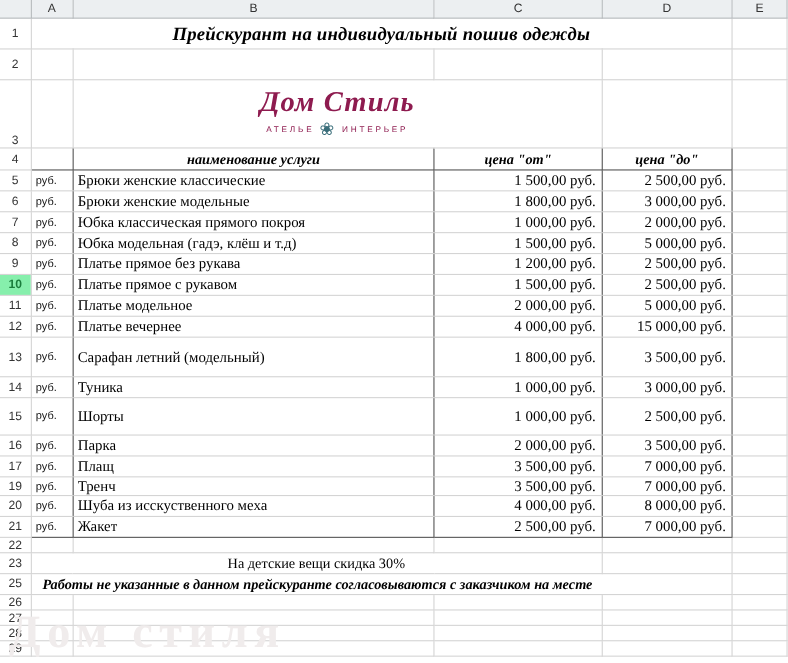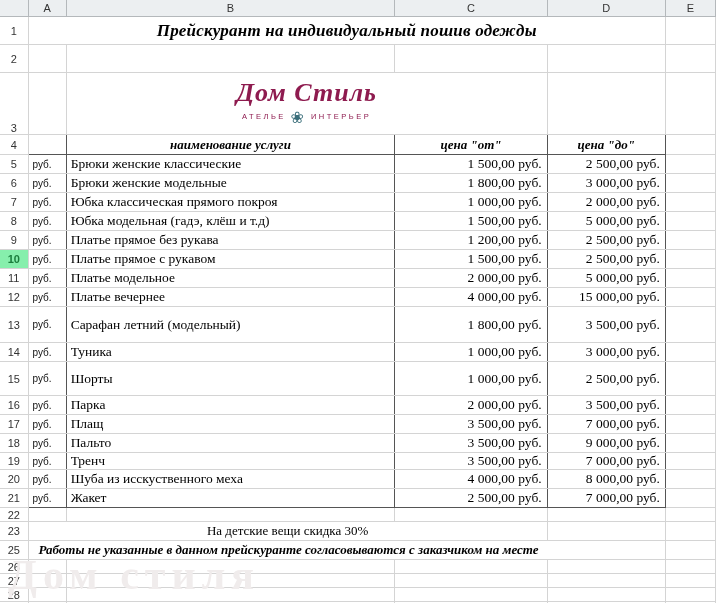--- a/index.html
+++ b/index.html
@@ -436,36 +436,20 @@
             <div class="cellwrap svc-name">Плащ</div>
           </td>
       <td class="thinb">
             <div class="cellwrap price">3 500,00 руб.</div>
           </td>
       <td class="br">
             <div class="cellwrap price">7 000,00 руб.</div>
           </td>
       <td></td>
     </tr>
-    <tr style="height:19px">
-      <td class="rowhead">18</td>
-      <td class="bl thinb">
-            <div class="cellwrap rub">руб.</div>
-          </td>
-      <td class="thinb">
-            <div class="cellwrap svc-name">Пальто</div>
-          </td>
-      <td class="thinb">
-            <div class="cellwrap price">3 500,00 руб.</div>
-          </td>
-      <td class="br">
-            <div class="cellwrap price">9 000,00 руб.</div>
-          </td>
-      <td></td>
-    </tr>
     <tr style="height:17px">
       <td class="rowhead">19</td>
       <td class="bl thinb">
             <div class="cellwrap rub">руб.</div>
           </td>
       <td class="thinb">
             <div class="cellwrap svc-name">Тренч</div>
           </td>
       <td class="thinb">
             <div class="cellwrap price">3 500,00 руб.</div>

